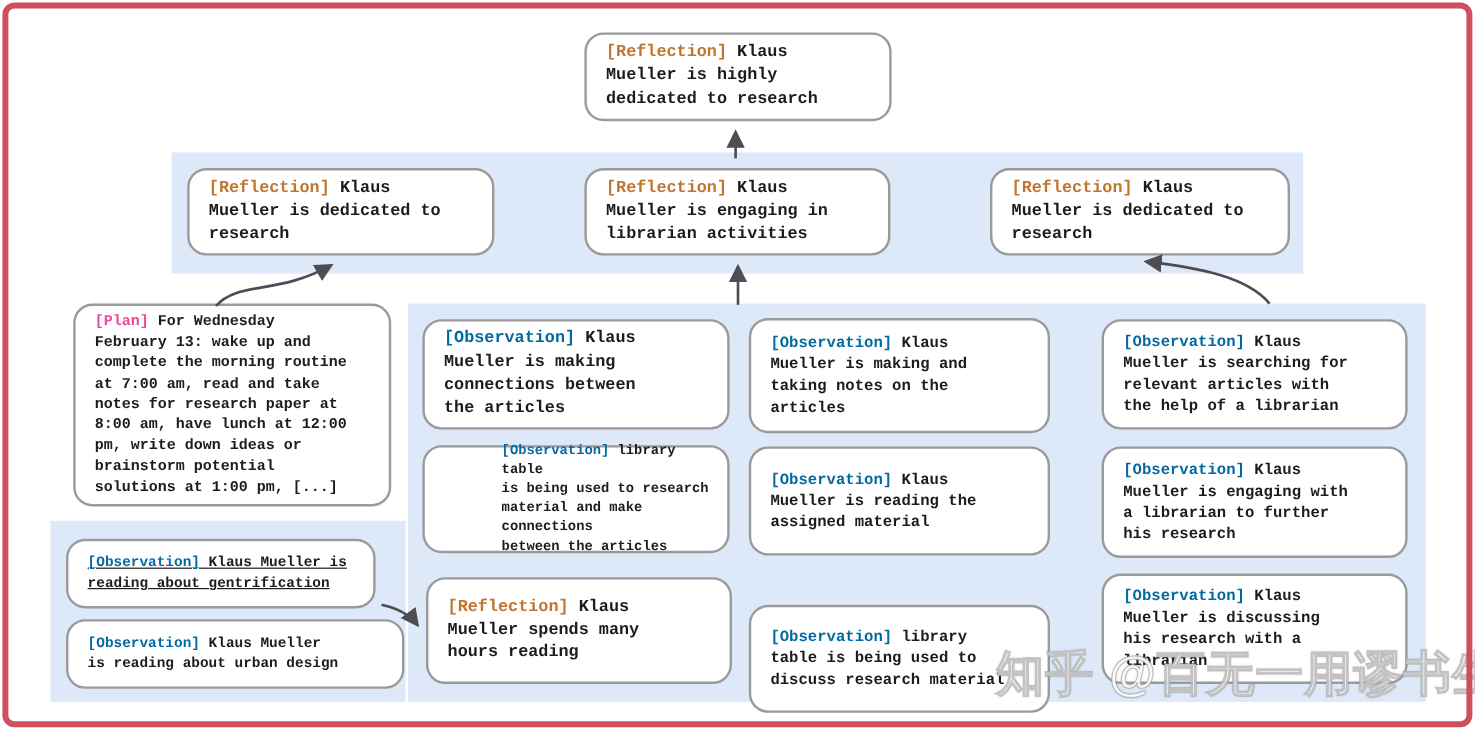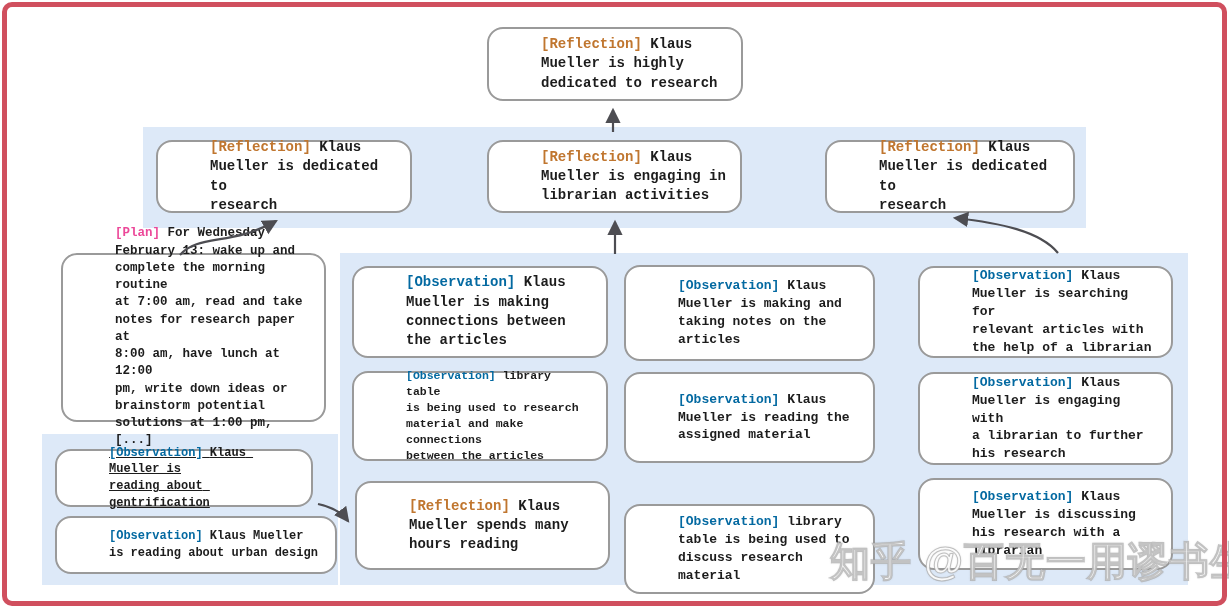--- a/index.html
+++ b/index.html
@@ -31,21 +31,20 @@
     display: flex;
     align-items: center;
     z-index: 2;
     color: #1c1c1c;
     font-weight: bold;
   }
   .node-text {
     white-space: pre-wrap;
     padding: 6px 14px 6px 16px;
     line-height: 1.38;
-    margin-left: 36px;
   }
   .tag-reflection { color: #c0762f; }
   .tag-plan { color: #ec4899; }
   .tag-observation { color: #0369a1; }
   .fs14 { font-size: 14px; }
   .fs13 { font-size: 13px; }
   .fs125 { font-size: 12.5px; }
   .fs12 { font-size: 12px; }
   .fs115 { font-size: 11.5px; }
   svg.arrows {
@@ -120,21 +119,21 @@
   <div class="node-text"><span class="tag-observation">[Observation]</span> <span>Klaus Mueller
 is reading about urban design</span></div>
 </div>
 
 <div class="node fs14" style="left:352px; top:266px; width:256px; height:92px;">
   <div class="node-text"><span class="tag-observation">[Observation]</span> <span>Klaus
 Mueller is making
 connections between
 the articles</span></div>
 </div>
-<div class="node fs115" style="left:352px; top:371px; width:256px; height:90px;">
+<div class="node fs115" style="left:352px; top:371px; width:256px; height:90px;padding-left:48px;">
   <div class="node-text"><span class="tag-observation">[Observation]</span> <span>library table
 is being used to research
 material and make connections
 between the articles</span></div>
 </div>
 <div class="node fs14" style="left:355px; top:481px; width:255px; height:89px;">
   <div class="node-text"><span class="tag-reflection">[Reflection]</span> <span>Klaus
 Mueller spends many
 hours reading</span></div>
 </div>

